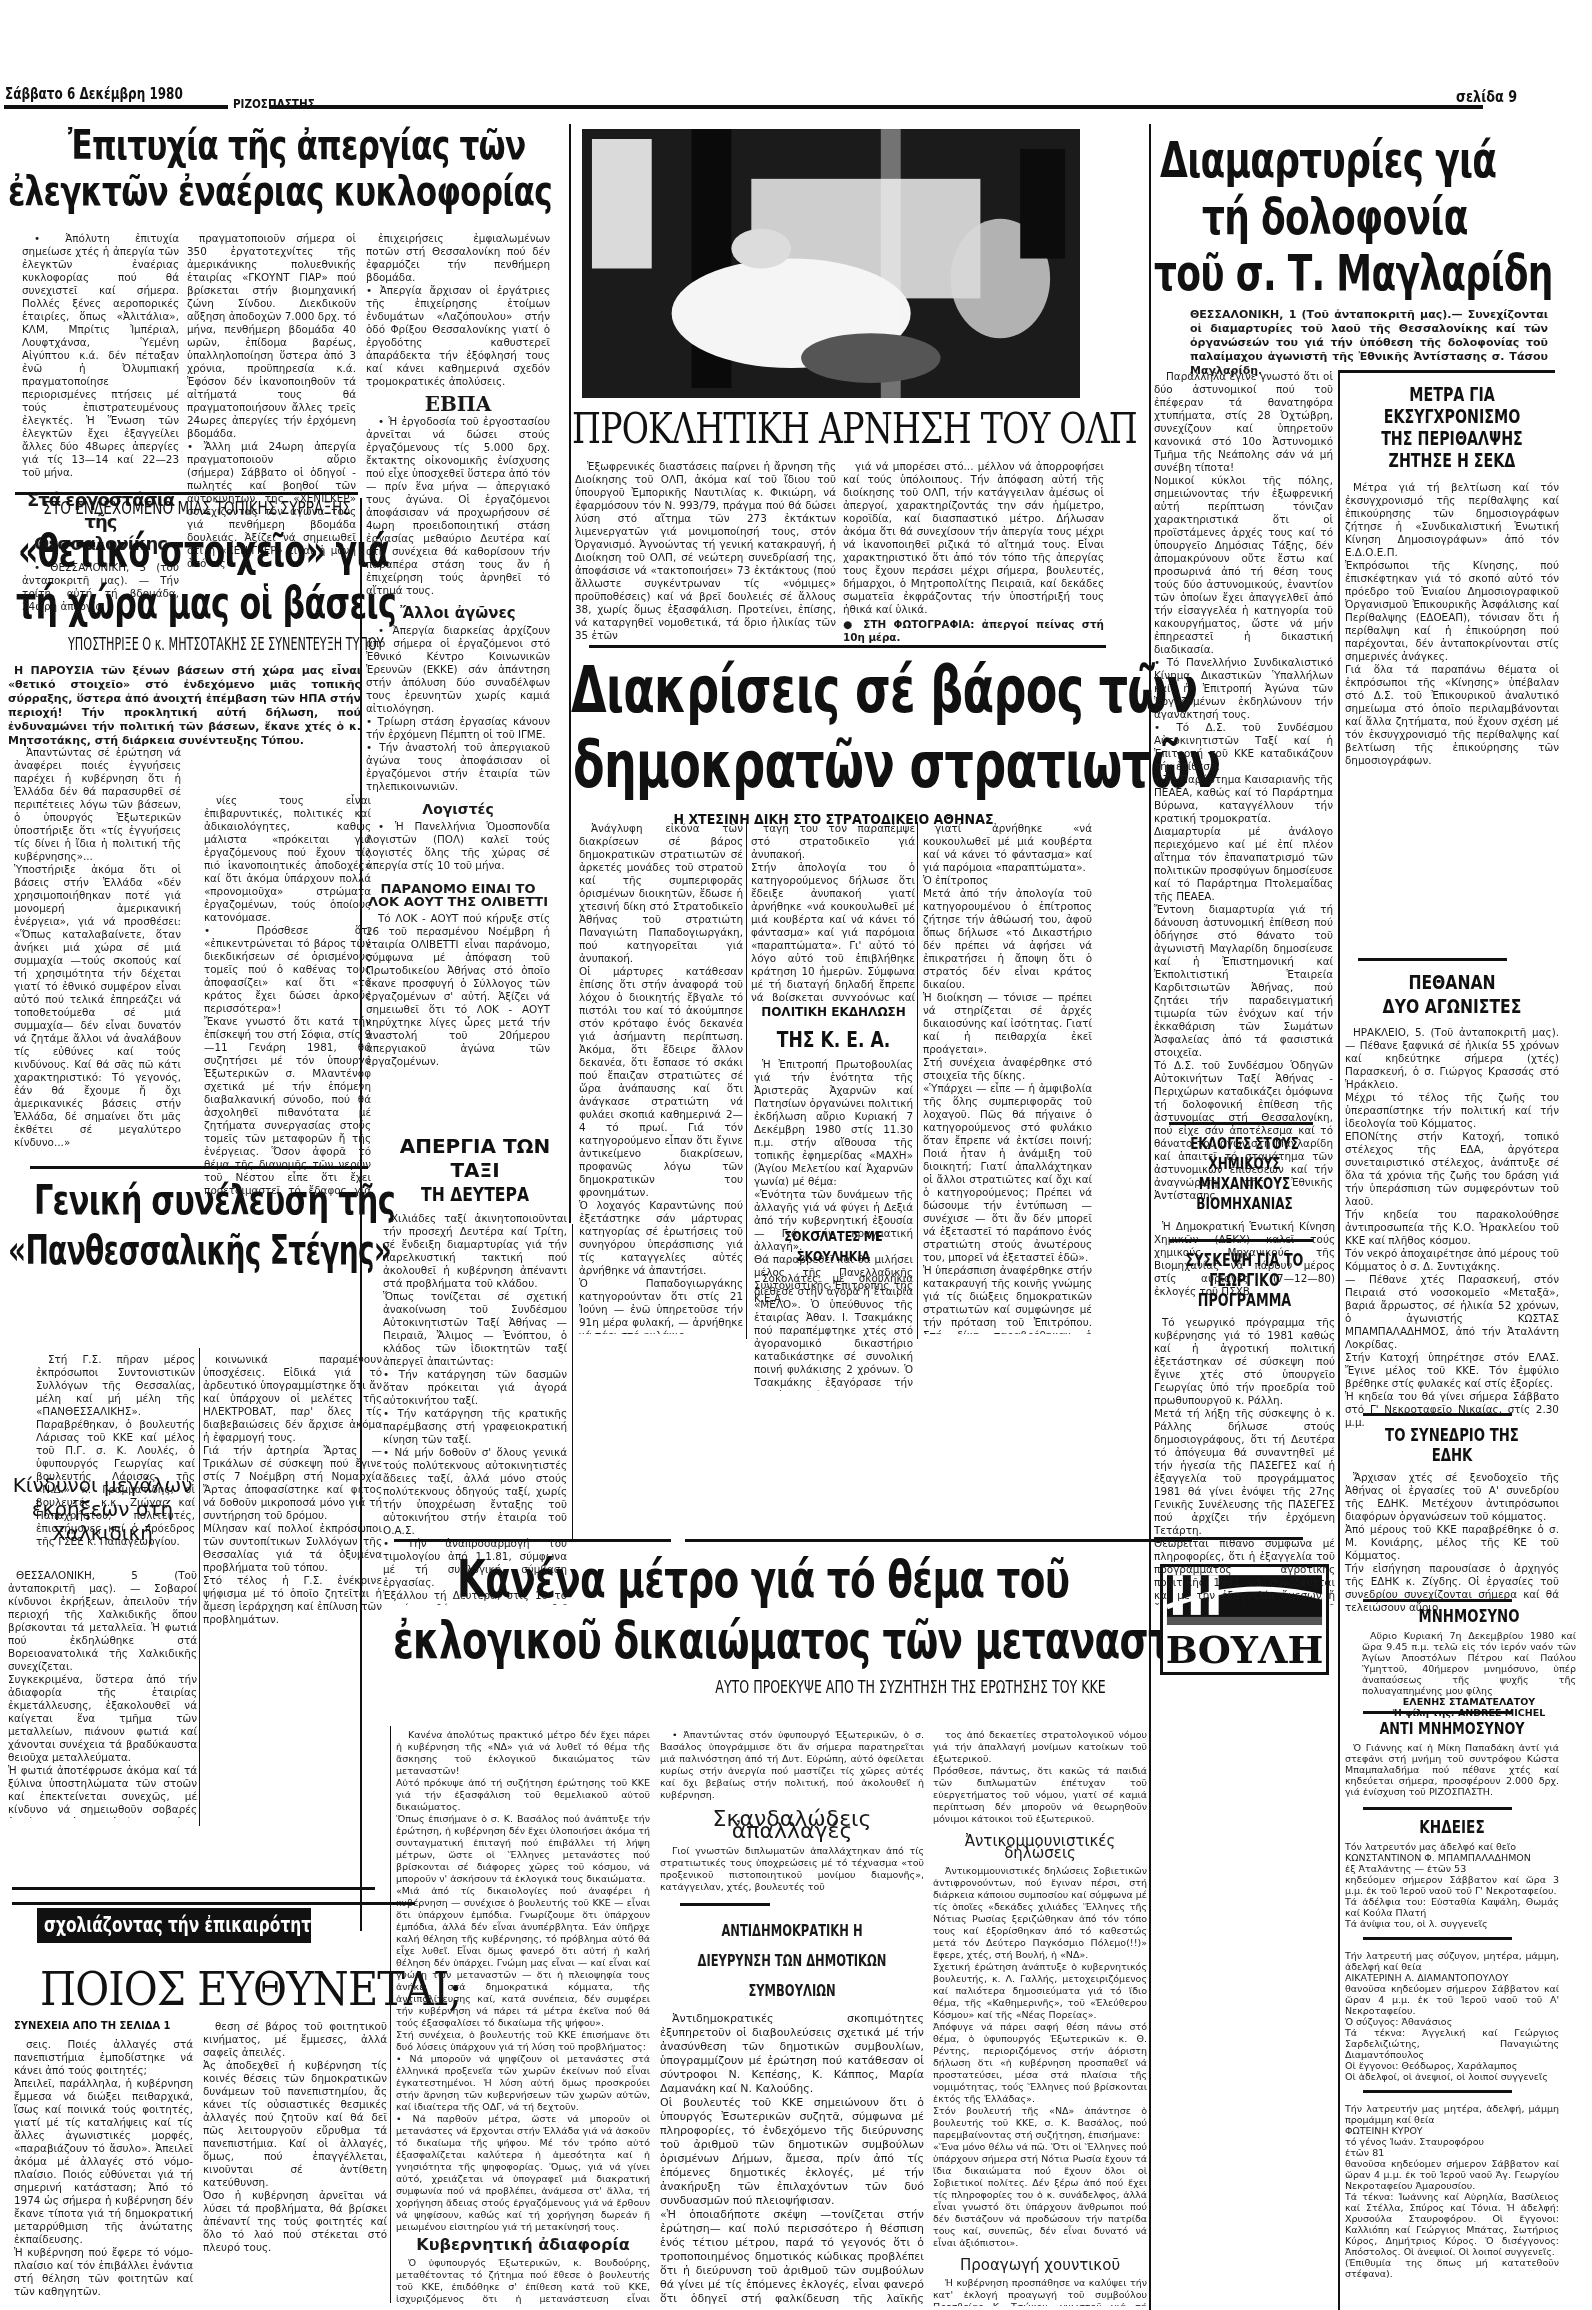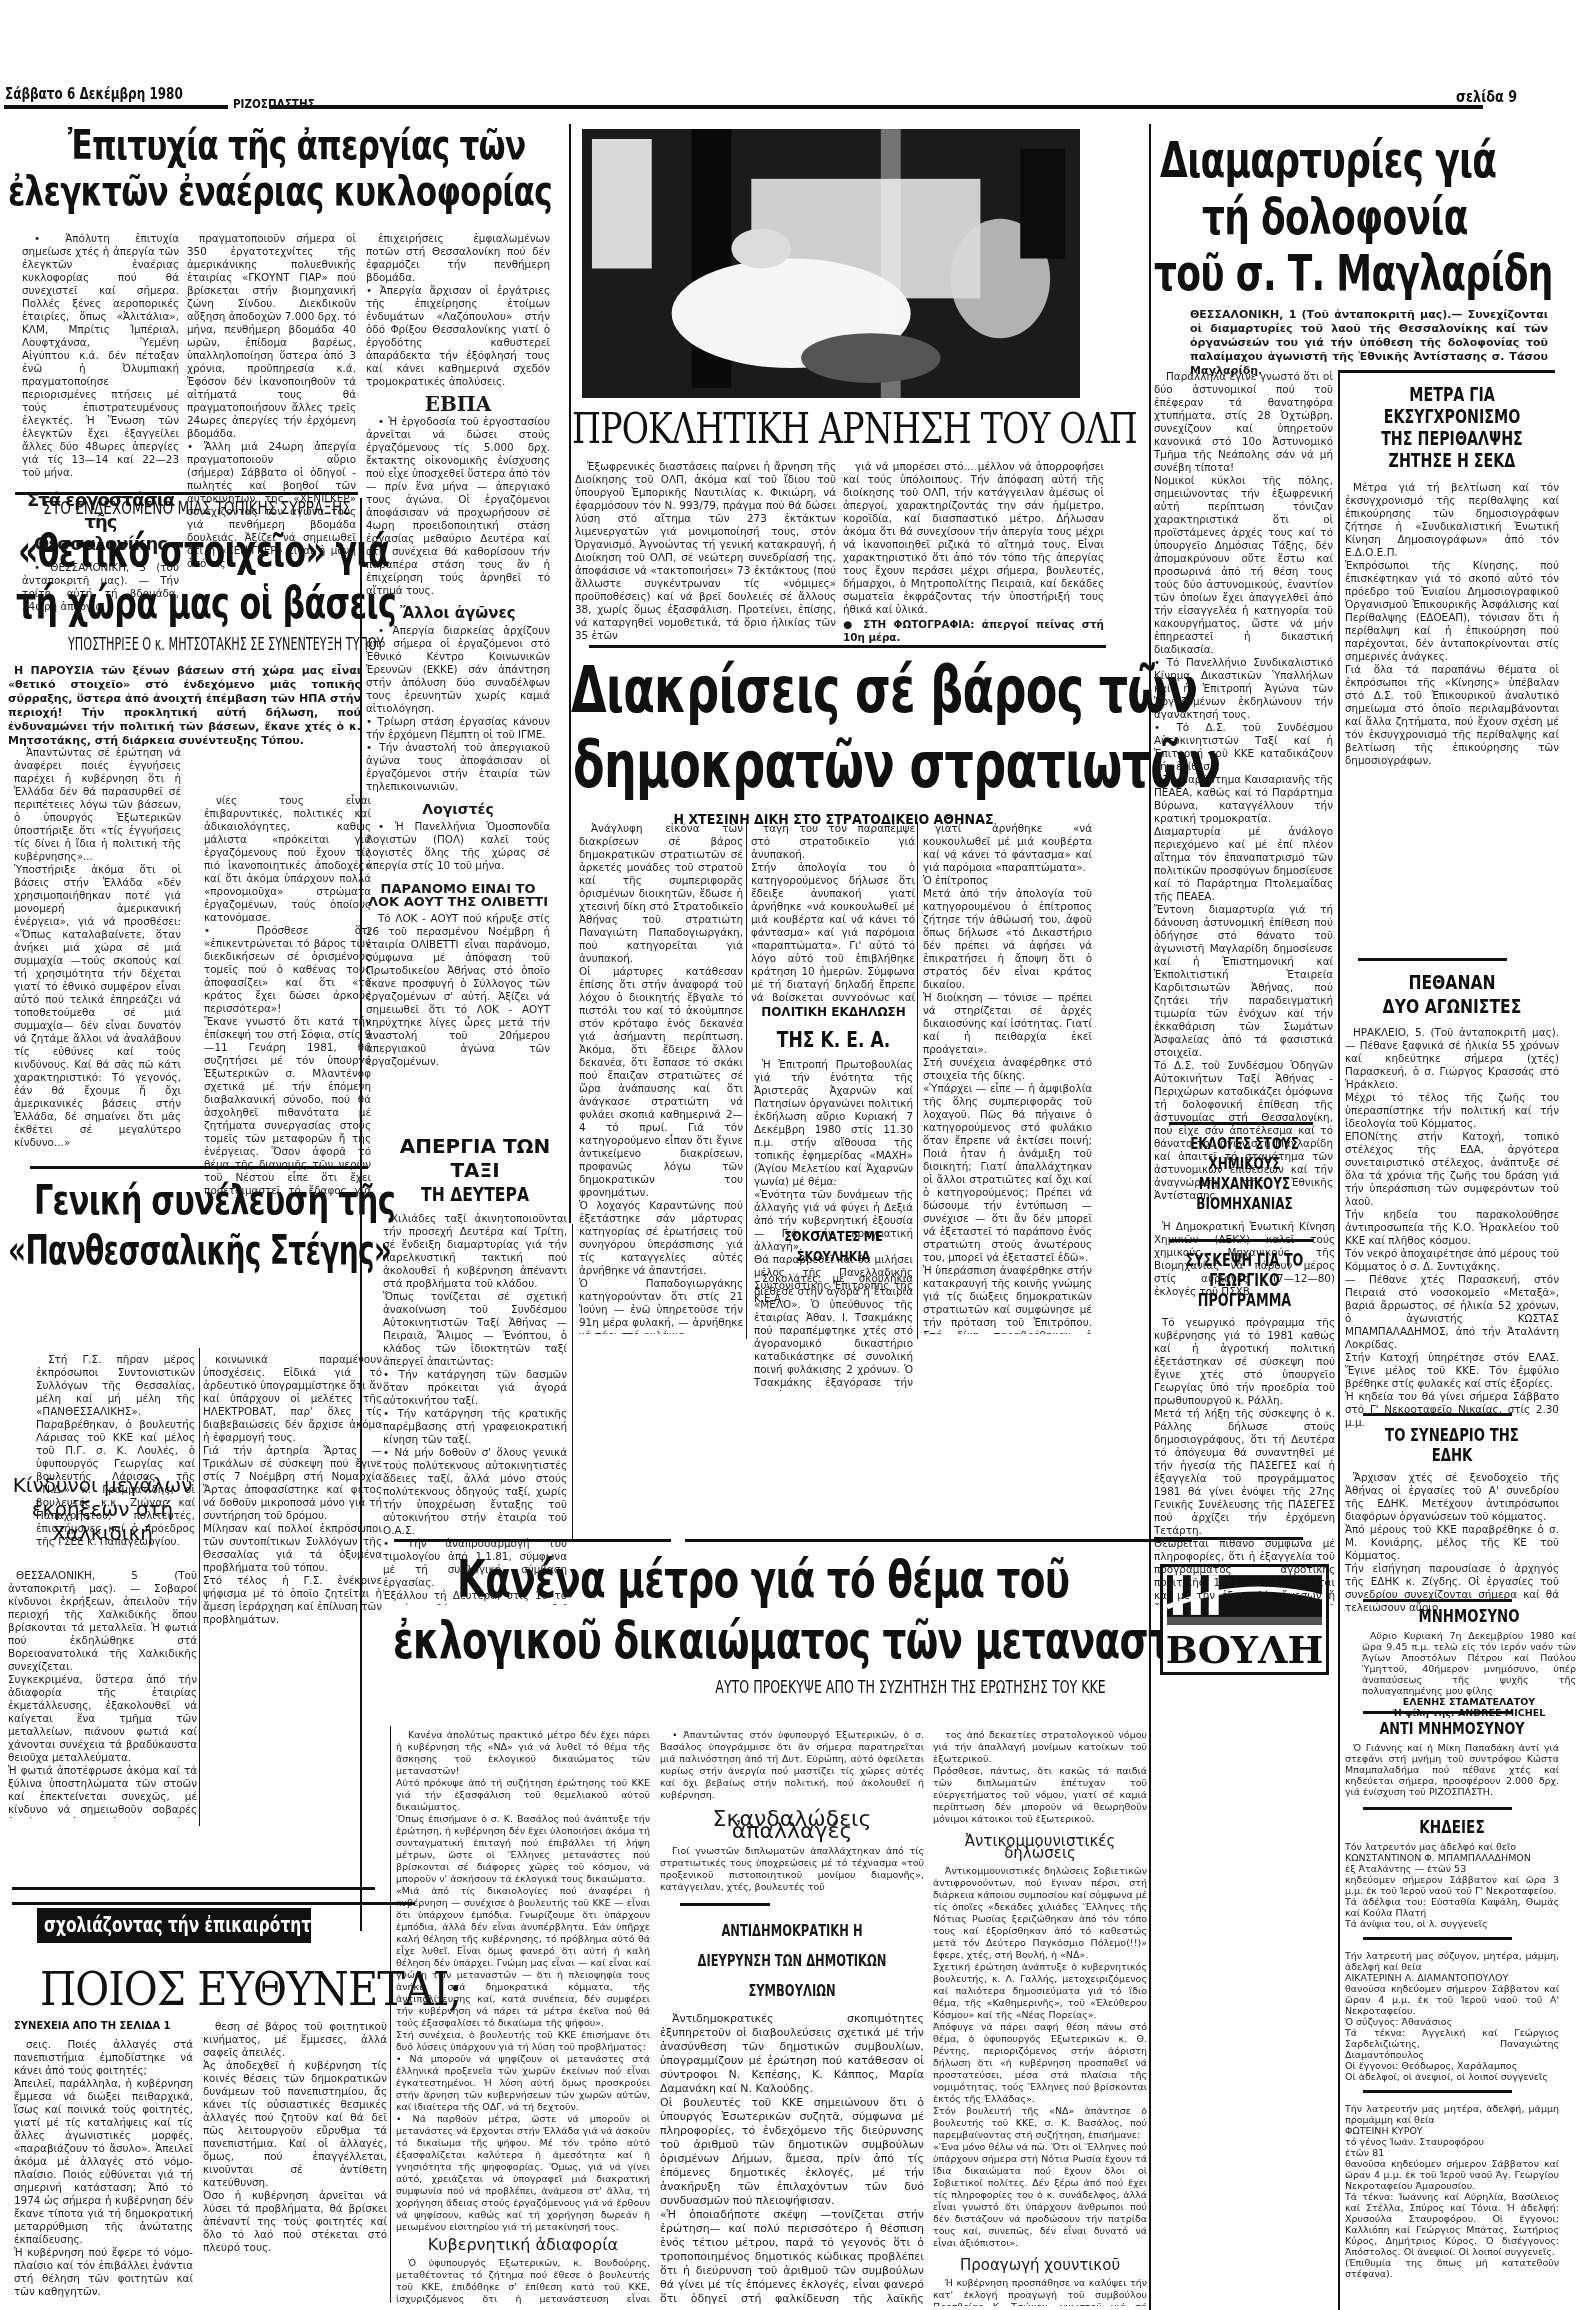--- a/index.html
+++ b/index.html
@@ -222,21 +222,21 @@
 </div>
 
 <div class="abs body" style="left:396px;top:1729px;width:254px;height:577px;overflow:hidden;font-size:9.5px;line-height:12px;">
   <p style="white-space:pre-line;">Κανένα ἀπολύτως πρακτικό μέτρο δέν ἔχει πάρει ἡ κυβέρνηση τῆς «ΝΔ» γιά νά λυθεῖ τό θέμα τῆς ἄσκησης τοῦ ἐκλογικοῦ δικαιώματος τῶν μεταναστῶν!
 Αὐτό πρόκυψε ἀπό τή συζήτηση ἐρώτησης τοῦ ΚΚΕ γιά τήν ἐξασφάλιση τοῦ θεμελιακοῦ αὐτοῦ δικαιώματος.
 Ὅπως ἐπισήμανε ὁ σ. Κ. Βασάλος πού ἀνάπτυξε τήν ἐρώτηση, ἡ κυβέρνηση δέν ἔχει ὑλοποιήσει ἀκόμα τή συνταγματική ἐπιταγή πού ἐπιβάλλει τή λήψη μέτρων, ὥστε οἱ Ἕλληνες μετανάστες πού βρίσκονται σέ διάφορες χῶρες τοῦ κόσμου, νά μποροῦν ν' ἀσκήσουν τά ἐκλογικά τους δικαιώματα.
 «Μιά ἀπό τίς δικαιολογίες πού ἀναφέρει ἡ κυβέρνηση — συνέχισε ὁ βουλευτής τοῦ ΚΚΕ — εἶναι ὅτι ὑπάρχουν ἐμπόδια. Γνωρίζουμε ὅτι ὑπάρχουν ἐμπόδια, ἀλλά δέν εἶναι ἀνυπέρβλητα. Ἐάν ὑπῆρχε καλή θέληση τῆς κυβέρνησης, τό πρόβλημα αὐτό θά εἶχε λυθεῖ. Εἶναι ὅμως φανερό ὅτι αὐτή ἡ καλή θέληση δέν ὑπάρχει. Γνώμη μας εἶναι — καί εἶναι καί γνώμη τῶν μεταναστῶν — ὅτι ἡ πλειοψηφία τους ἀνήκει στά δημοκρατικά κόμματα, τῆς ἀντιπολίτευσης καί, κατά συνέπεια, δέν συμφέρει τήν κυβέρνηση νά πάρει τά μέτρα ἐκεῖνα πού θά τούς ἐξασφαλίσει τό δικαίωμα τῆς ψήφου».
 Στή συνέχεια, ὁ βουλευτής τοῦ ΚΚΕ ἐπισήμανε ὅτι δυό λύσεις ὑπάρχουν γιά τή λύση τοῦ προβλήματος:
 • Νά μποροῦν νά ψηφίζουν οἱ μετανάστες στά ἑλληνικά προξενεῖα τῶν χωρῶν ἐκείνων πού εἶναι ἐγκατεστημένοι. Ἡ λύση αὐτή ὅμως προσκρούει στήν ἄρνηση τῶν κυβερνήσεων τῶν χωρῶν αὐτῶν, καί ἰδιαίτερα τῆς ΟΔΓ, νά τή δεχτοῦν.
 • Νά παρθοῦν μέτρα, ὥστε νά μποροῦν οἱ μετανάστες νά ἔρχονται στήν Ἑλλάδα γιά νά ἀσκοῦν τό δικαίωμα τῆς ψήφου. Μέ τόν τρόπο αὐτό ἐξασφαλίζεται καλύτερα ἡ ἀμεσότητα καί ἡ γνησιότητα τῆς ψηφοφορίας. Ὅμως, γιά νά γίνει αὐτό, χρειάζεται νά ὑπογραφεῖ μιά διακρατική συμφωνία πού νά προβλέπει, ἀνάμεσα στ' ἄλλα, τή χορήγηση ἄδειας στούς ἐργαζόμενους γιά νά ἔρθουν νά ψηφίσουν, καθώς καί τή χορήγηση δωρεάν ἤ μειωμένου εἰσιτηρίου γιά τή μετακίνησή τους.</p>
-  <div class="sub" style="font-size:16px;font-weight:400;margin:6px 0;">Κυβερνητική ἀδιαφορία</div>
+  <div class="sub" style="font-size:16px;font-weight:700;margin:6px 0;">Κυβερνητική ἀδιαφορία</div>
   <p style="white-space:pre-line;">Ὁ ὑφυπουργός Ἐξωτερικῶν, κ. Βουδούρης, μεταθέτοντας τό ζήτημα πού ἔθεσε ὁ βουλευτής τοῦ ΚΚΕ, ἐπιδόθηκε σ' ἐπίθεση κατά τοῦ ΚΚΕ, ἰσχυριζόμενος ὅτι ἡ μετανάστευση εἶναι ἀποτέλεσμα τῆς δικῆς του βοάσεως!
 Ἐξάλλου, ὁμολογώντας, οὐσιαστικά, τήν ἀνυπαρξία ὁποιασδήποτε κυβερνητικῆς μέριμνας γιά τήν ἐξασφάλιση τοῦ δικαιώματος ψήφου στούς μετανάστες, δήλωσε: «Δέν βρισκόμαστε σέ διαπραγματεύσεις. Βρισκόμαστε στό στάδιο τῆς ἐπεξεργασίας καί μελετοῦμε προτάσεις τίς ὁποῖες θά κάνουμε στήν κυβέρνηση τῆς Δυτικῆς Γερμανίας. Ἀκόμα δέν κάνομε διάλογο».
 Τέλος, ὑποστήριξε ὅτι οἱ κυβερνήσεις τῆς «ΝΔ» εἶναι ὑπερήφανες γιατί σ' αὐτές καί στό ἔργο πού πρόσφεραν στόν τόπο ὀφείλεται τό κῦμα παλινόστησης ἀπό τή Δυτική Εὐρώπη στήν Ἑλλάδα!</p>
 </div>
 <div class="abs body" style="left:660px;top:1729px;width:264px;height:577px;overflow:hidden;font-size:9.5px;line-height:12px;">
   <p>• Ἀπαντώντας στόν ὑφυπουργό Ἐξωτερικῶν, ὁ σ. Βασάλος ὑπογράμμισε ὅτι ἄν σήμερα παρατηρεῖται μιά παλινόστηση ἀπό τή Δυτ. Εὐρώπη, αὐτό ὀφείλεται κυρίως στήν ἀνεργία πού μαστίζει τίς χῶρες αὐτές καί ὄχι βεβαίως στήν πολιτική, πού ἀκολουθεῖ ἡ κυβέρνηση.</p>
   <div class="sub" style="font-size:22px;font-weight:400;margin:12px 0 8px;">Σκανδαλώδεις ἀπαλλαγές</div>
   <p>Γιοί γνωστῶν διπλωματῶν ἀπαλλάχτηκαν ἀπό τίς στρατιωτικές τους ὑποχρεώσεις μέ τό τέχνασμα «τοῦ προξενικοῦ πιστοποιητικοῦ μονίμου διαμονῆς», κατάγγειλαν, χτές, βουλευτές τοῦ</p>
   <div class="rule" style="position:relative;width:90px;height:3px;margin:10px auto 10px 20px;"></div>
   <div class="sub" style="font-size:16px;line-height:30px;transform:scaleX(0.72);">ΑΝΤΙΔΗΜΟΚΡΑΤΙΚΗ Η ΔΙΕΥΡΥΝΣΗ ΤΩΝ ΔΗΜΟΤΙΚΩΝ ΣΥΜΒΟΥΛΙΩΝ</div>

